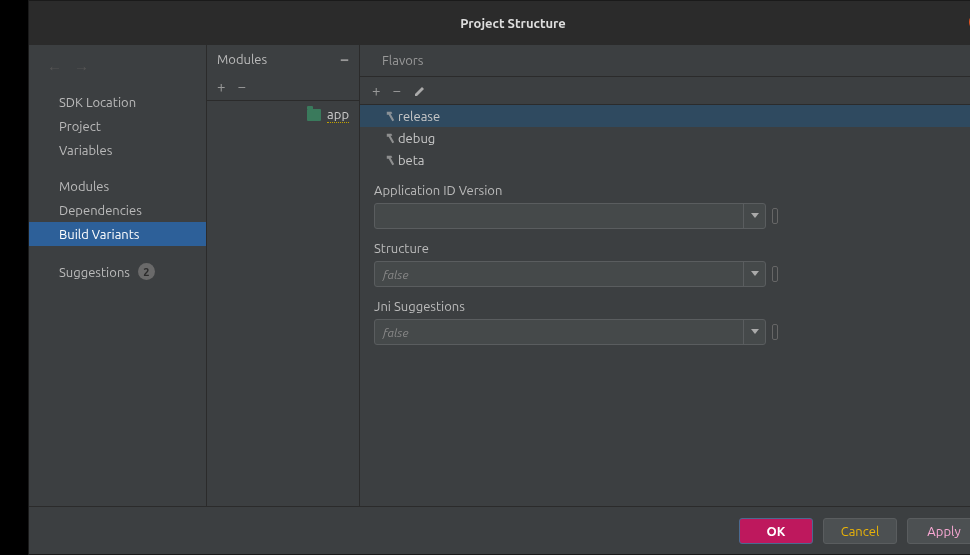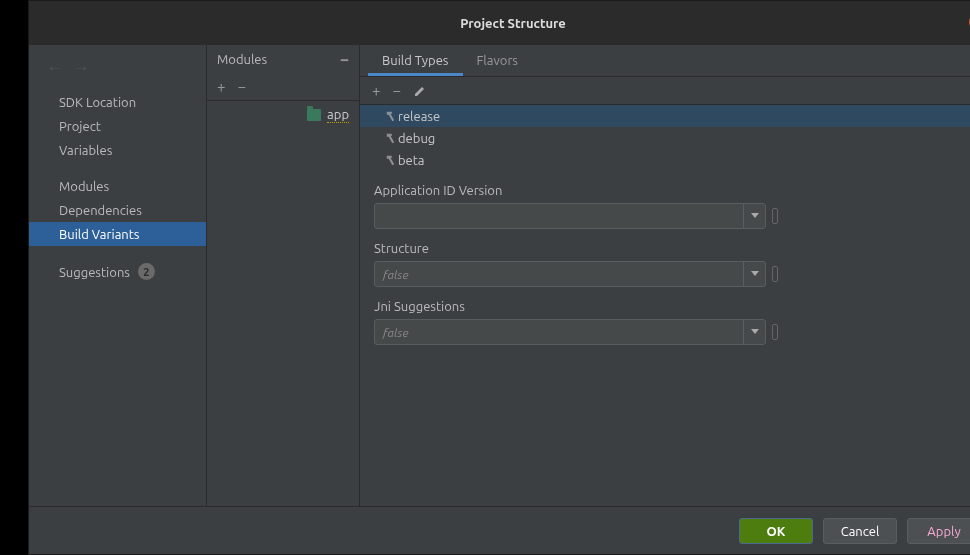--- a/index.html
+++ b/index.html
@@ -42,22 +42,22 @@
   .form-scroll-inner { max-width: 620px; }
   .field { margin-bottom: 12px; }
   .field-label { color: #bbb; font-size: 13px; margin-bottom: 6px; display: block; }
   .field-row { display: flex; align-items: center; gap: 6px; }
   .combo { flex: 0 0 392px; height: 26px; background: #45494a; border: 1px solid #5a5d5f; border-radius: 3px; display: flex; align-items: center; position: relative; color: #888; font-style: italic; font-size: 12px; padding: 0 26px 0 8px; cursor: pointer; }
   .combo-arrow-box { position: absolute; right: 0; top: 0; bottom: 0; width: 22px; border-left: 1px solid #5a5d5f; display: flex; align-items: center; justify-content: center; }
   .combo-arrow-box svg { width: 8px; height: 6px; }
   .link-icon { width: 6px; height: 16px; border: 1px solid #666; border-radius: 2px; cursor: pointer; }
   .scroll-thumb { position: absolute; right: 2px; top: 262px; width: 8px; height: 88px; background: #5c5f61; border-radius: 4px; }
   .footer { height: 48px; border-top: 1px solid #2b2b2b; display: flex; align-items: center; justify-content: flex-end; padding: 0 16px; gap: 10px; background: #3c3f41; }
-  .btn { min-width: 74px; height: 26px; border-radius: 3px; font-size: 13px; display: flex; align-items: center; justify-content: center; cursor: pointer; border: 1px solid #5a5d5f; background: #4c5052; color: #ffffff; padding: 0 14px; }
-  .btn.primary { background: #4d7c0f; border-color: #4a6a90; color: #fff; font-weight: 600; }
+  .btn { min-width: 74px; height: 26px; border-radius: 3px; font-size: 13px; display: flex; align-items: center; justify-content: center; cursor: pointer; border: 1px solid #5a5d5f; background: #4c5052; color: #eab308; padding: 0 14px; }
+  .btn.primary { background: #be185d; border-color: #4a6a90; color: #fff; font-weight: 600; }
   .btn.disabled { color: #f9a8d4; cursor: default; }
   .cursor { position: absolute; left: 615px; top: 126px; width: 14px; height: 18px; pointer-events: none; }
   .cursor svg { width: 14px; height: 18px; }
 </style>
 </head>
 <body>
 
 <div class="window">
   <div class="titlebar">
     <span class="titlebar-title">Project Structure</span>
@@ -107,21 +107,20 @@
       <div class="mod-list">
         <div class="mod-item">
           <span class="folder-icon"></span>
           <span class="mod-name">app</span>
         </div>
       </div>
     </div>
 
     <div class="main">
       <div class="tabs">
-        <div class="tab active"><span>Build Types</span></div>
         <div class="tab"><span>Flavors</span></div>
       </div>
       <div class="main-toolbar">
         <span class="tool-btn">+</span>
         <span class="tool-btn">−</span>
         <svg class="edit-icon" viewBox="0 0 14 14">
             <path d="M2 10 L9 3 L11 5 L4 12 L2 12 Z" fill="#aaa"></path>
           </svg>
       </div>
       <div class="variant-list">

